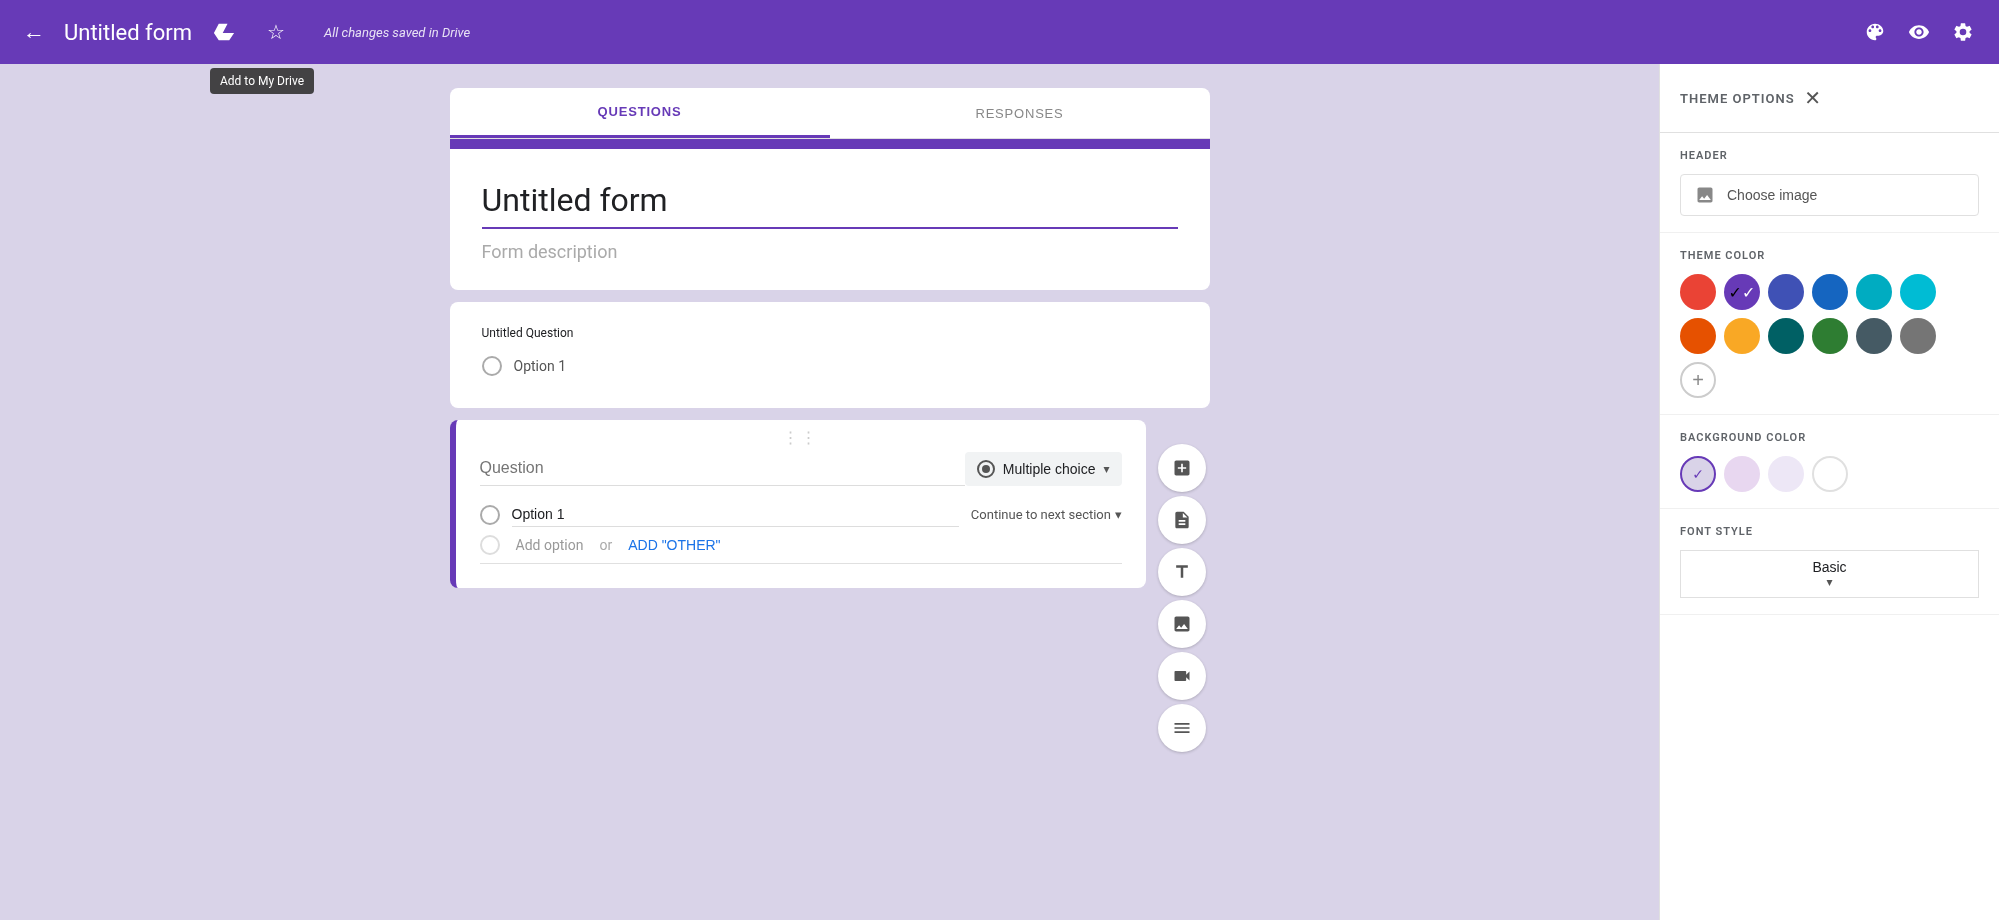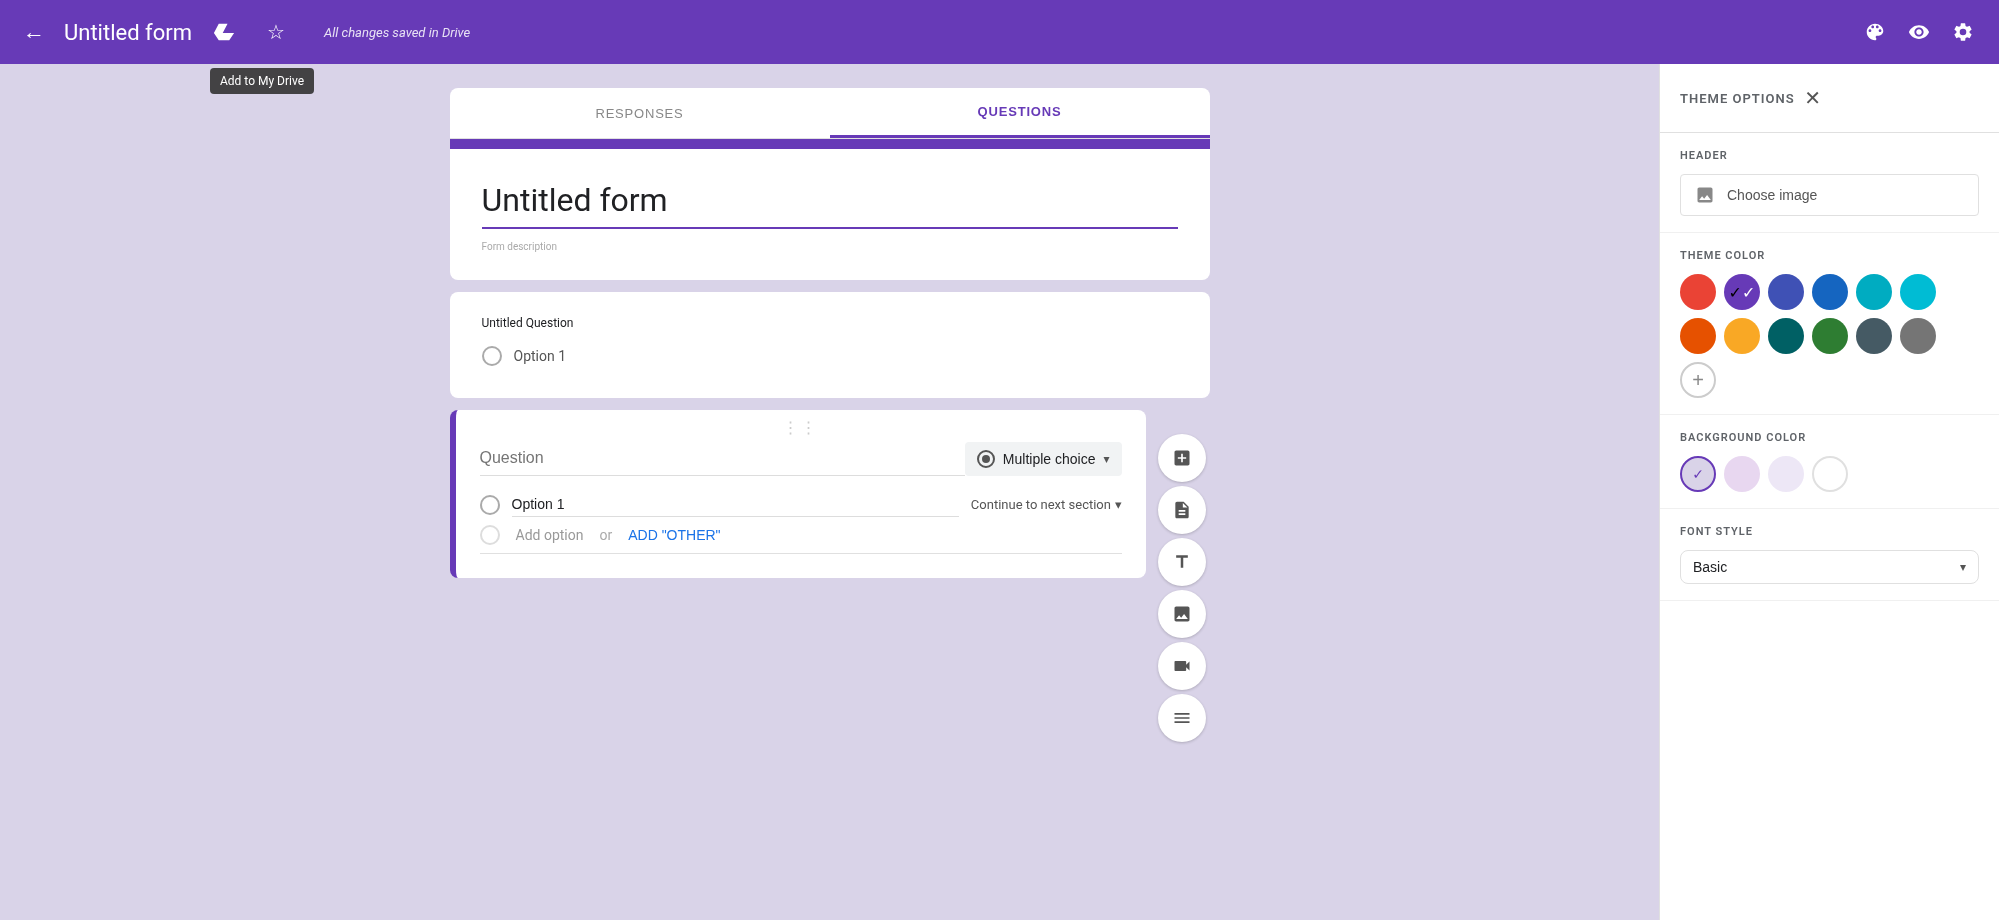--- a/index.html
+++ b/index.html
@@ -427,27 +427,28 @@
       justify-content: center;
       border: 2px solid transparent;
     }
     .bg-dot.selected { border-color: #673ab7; }
 
     .font-dropdown {
       display: flex;
       align-items: center;
       justify-content: space-between;
       border: 1px solid #e0e0e0;
-      border-radius: 8px;
+      border-radius: 0;
       padding: 8px 12px;
       cursor: pointer;
       font-size: 14px;
       color: #202124;
       background: white;
       width: 100%;
+      flex-direction: column;
     }
 
     
     .chevron-down { font-size: 12px; color: #555; }
   </style>
 </head>
 <body>
 
 <div class="topbar">
   <div class="topbar-left">
@@ -486,29 +487,29 @@
   <div class="tooltip-box">
     <span>Add to My Drive</span>
   </div>
 </div>
 
 <div class="main-area">
 
   <div class="form-area">
 
     <div style="width:760px; background:white; border-radius:8px 8px 0 0; display:flex; border-bottom:1px solid #e0e0e0; margin-bottom:0;">
+      <button style="flex:1; padding:16px; font-size:13px; font-weight:600; color:#673ab7; border:none; background:none; cursor:pointer; border-bottom:3px solid #673ab7; letter-spacing:0.8px;">QUESTIONS</button>
       <button style="flex:1; padding:16px; font-size:13px; font-weight:500; color:#888; border:none; background:none; cursor:pointer; letter-spacing:0.8px;">RESPONSES</button>
-      <button style="flex:1; padding:16px; font-size:13px; font-weight:600; color:#673ab7; border:none; background:none; cursor:pointer; border-bottom:3px solid #673ab7; letter-spacing:0.8px;">QUESTIONS</button>
     </div>
 
     <div class="form-card" style="border-radius:0 0 8px 8px; margin-bottom:12px;">
       <div class="form-header-bar"></div>
       <div class="form-card-body">
         <div style="font-size:32px; font-weight:400; color:#202124; padding-bottom:8px; border-bottom:2px solid #673ab7;">Untitled form</div>
-        <div style="font-size:10px; color:#aaa; margin-top:12px;">Form description</div>
+        <div style="font-size:18px; color:#aaa; margin-top:12px;">Form description</div>
       </div>
     </div>
 
     <div class="question-static-card">
       <div class="question-title-static">Untitled Question</div>
       <div class="option-row">
         <div class="radio-circle"></div>
         <span class="option-label">Option 1</span>
       </div>
     </div>

